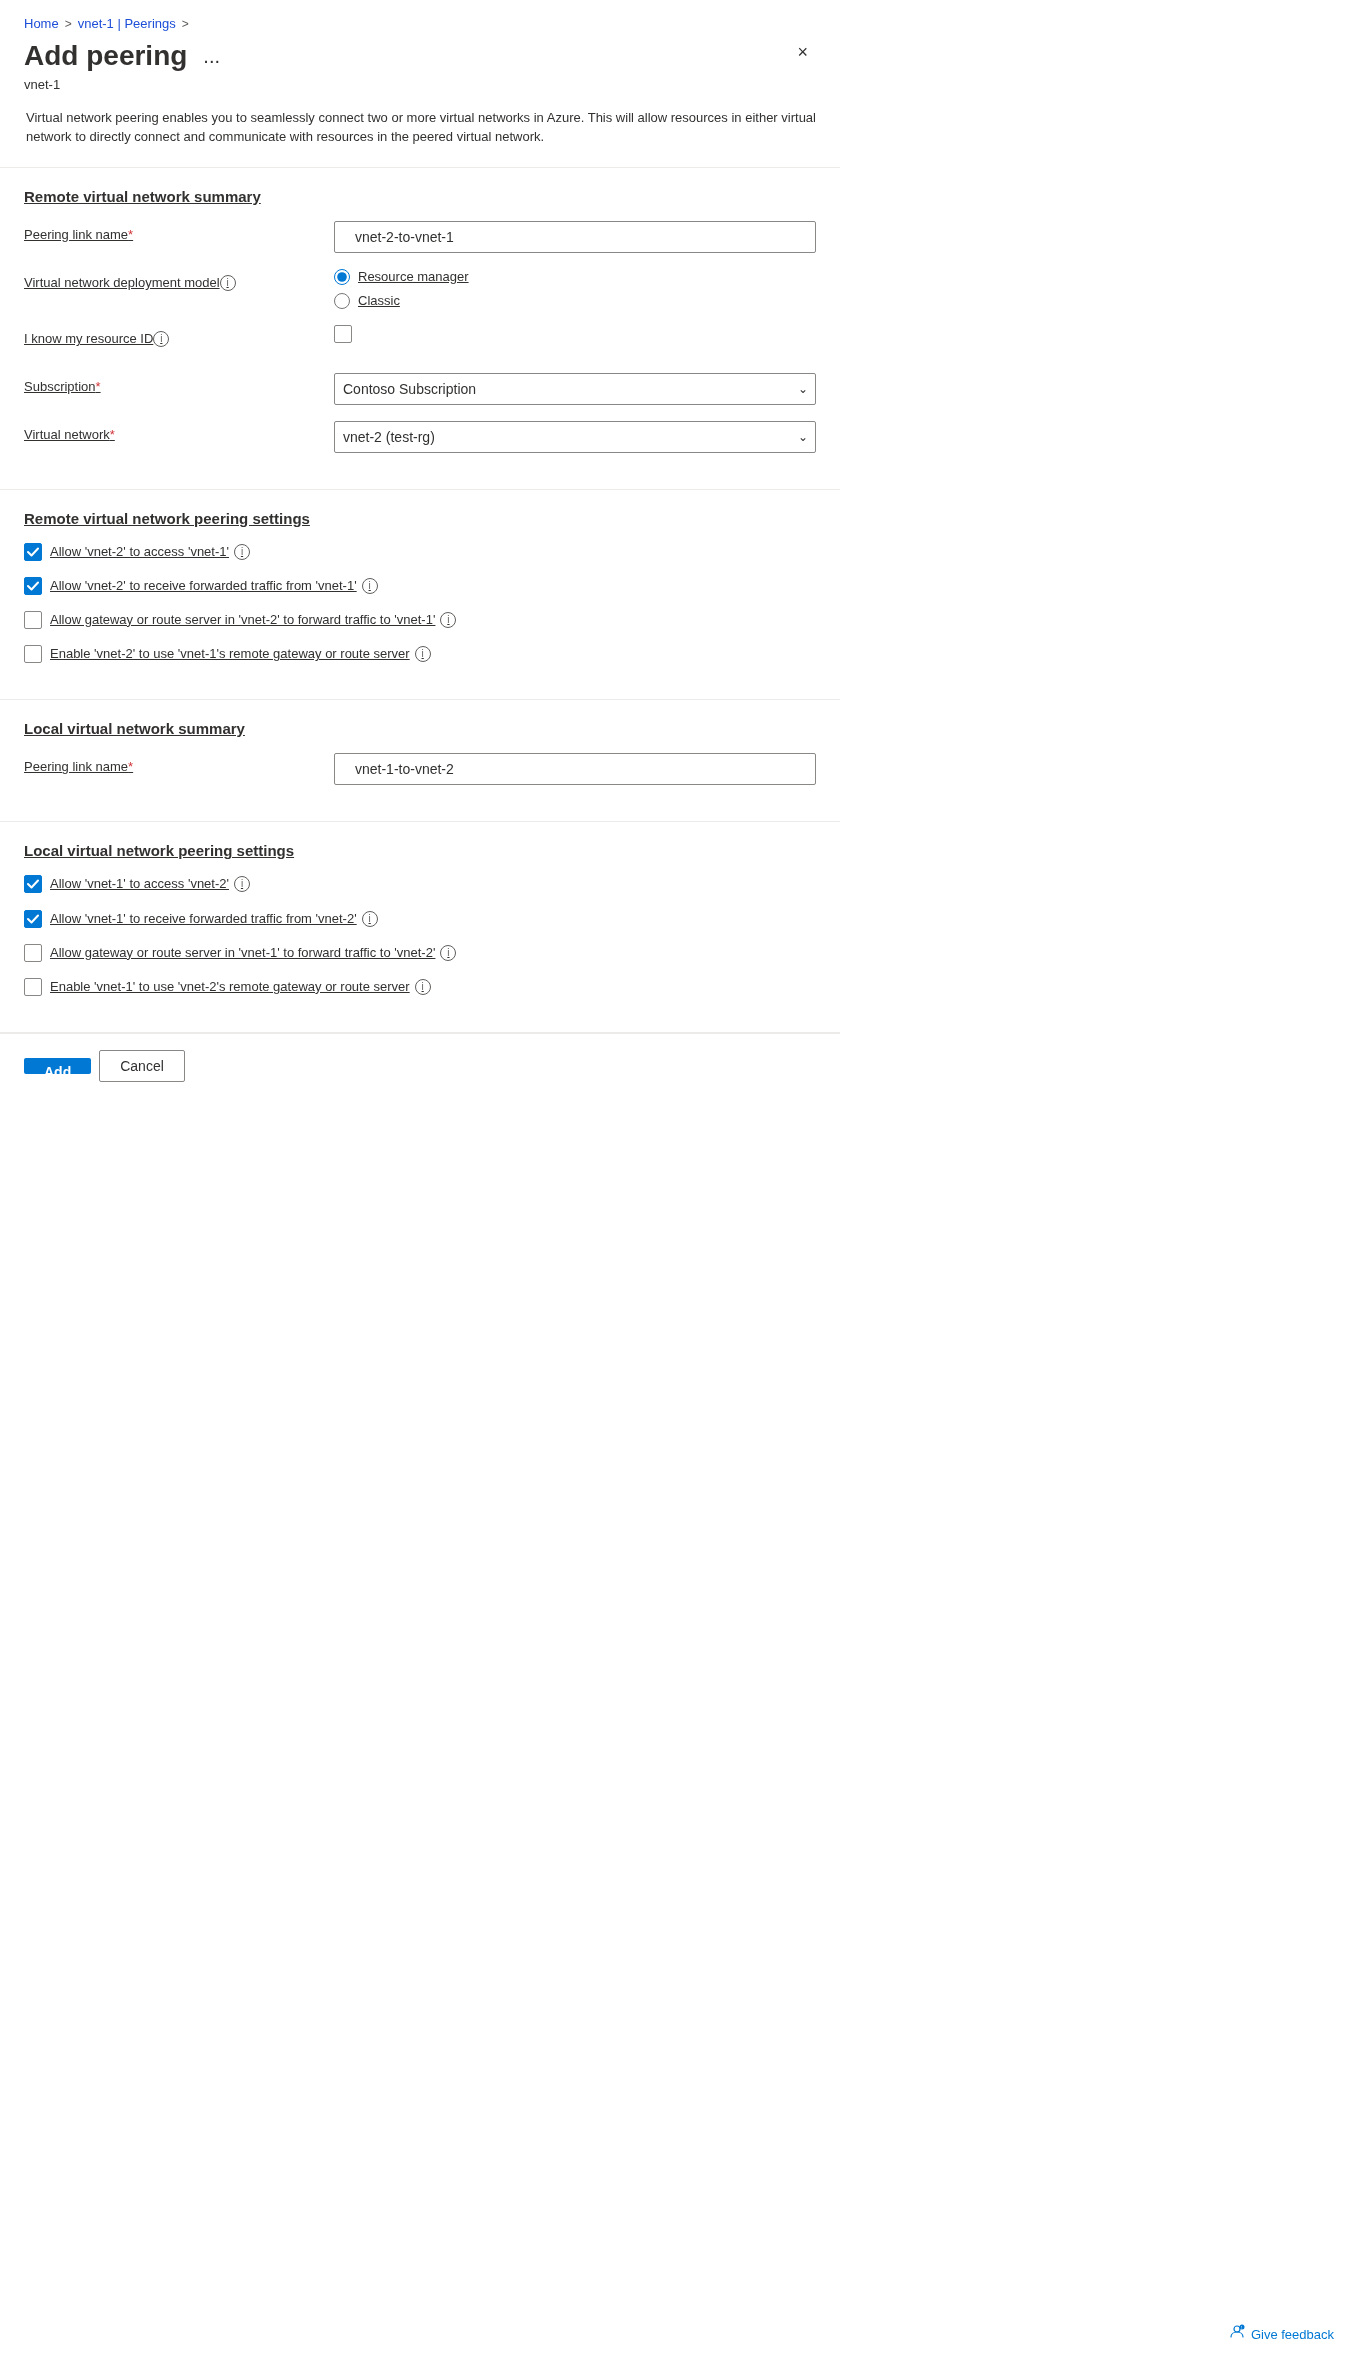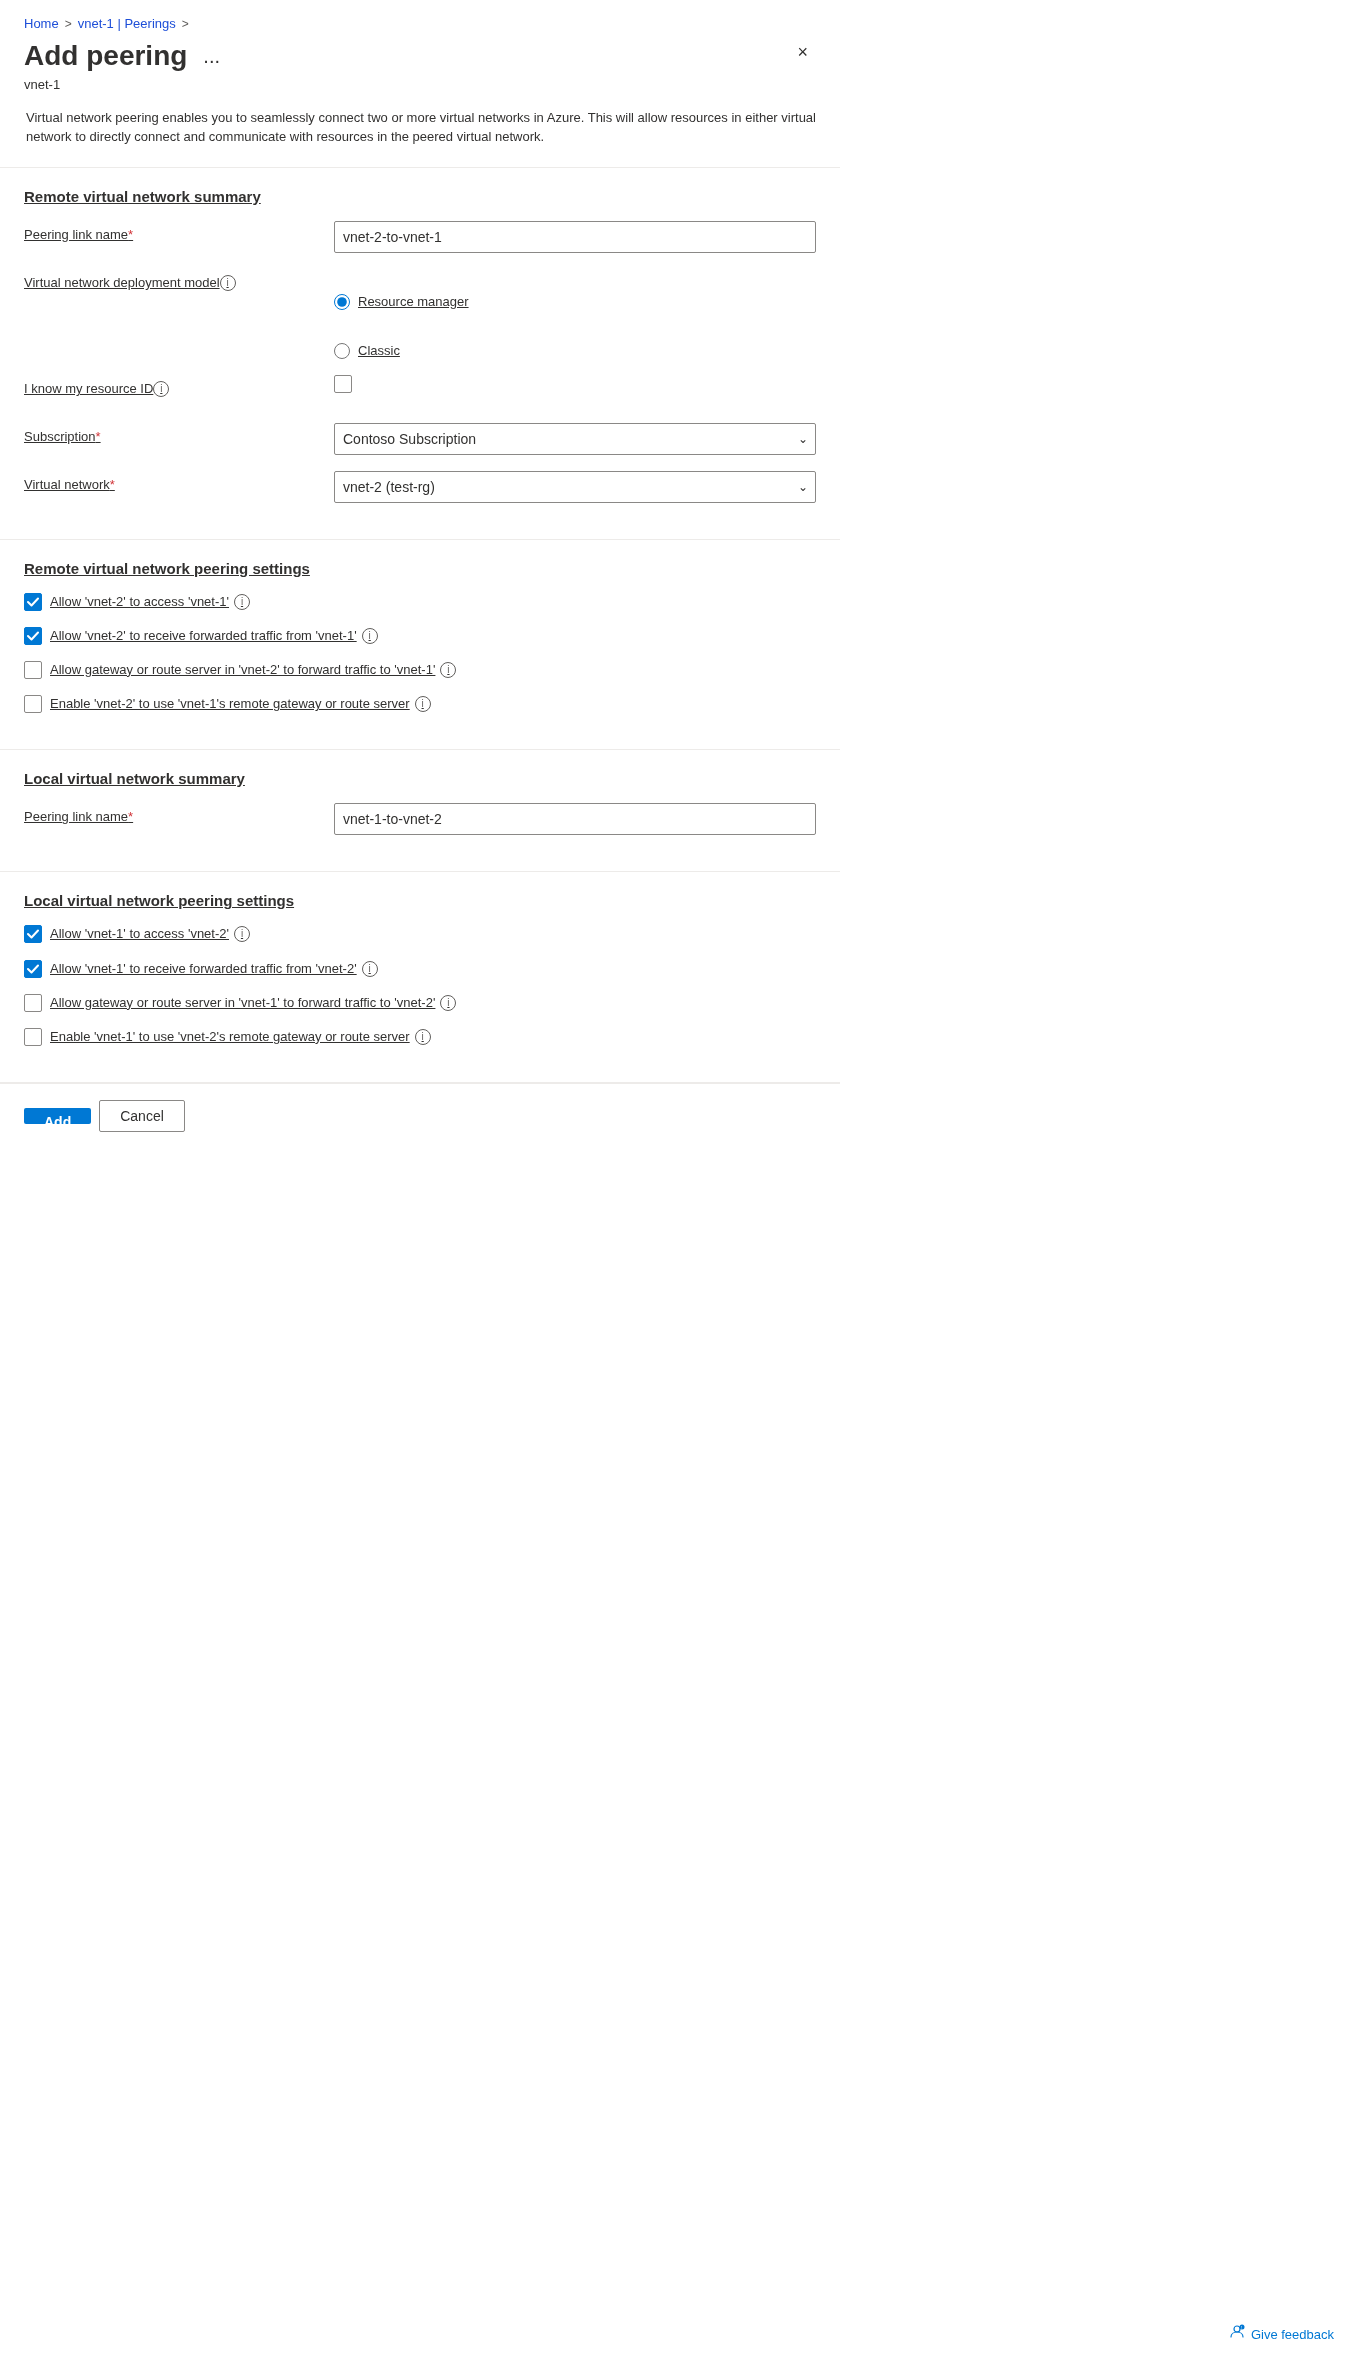--- a/index.html
+++ b/index.html
@@ -127,33 +127,32 @@
     }
     .form-control {
       flex: 1;
     }
     
     .text-input {
       width: 100%;
       height: 32px;
       border: 1px solid #8a8886;
       border-radius: 2px;
-      padding: 0 8px;
+      padding: 0 20px;
       font-size: 14px;
       color: #323130;
       outline: none;
     }
     
     .radio-group { display: flex; flex-direction: column; gap: 8px; }
     .radio-option {
       display: flex;
       align-items: center;
       gap: 8px;
       cursor: pointer;
-      margin-top: 25px;
     }
     .radio-option input[type="radio"] {
       width: 16px;
       height: 16px;
       accent-color: #0078d4;
       cursor: pointer;
     }
     .radio-label { font-size: 13px; color: #323130; }
     .checkbox-checked {
       width: 18px;

